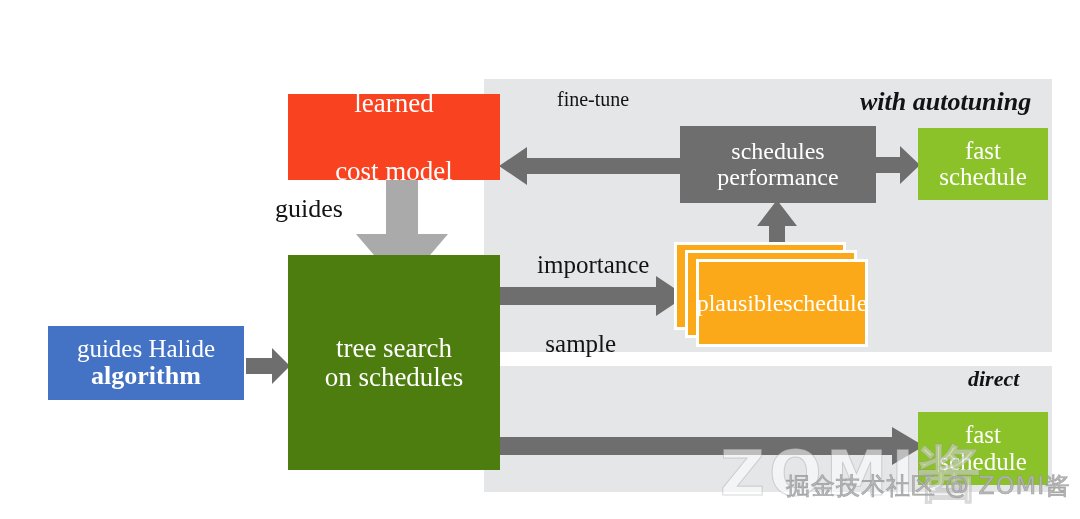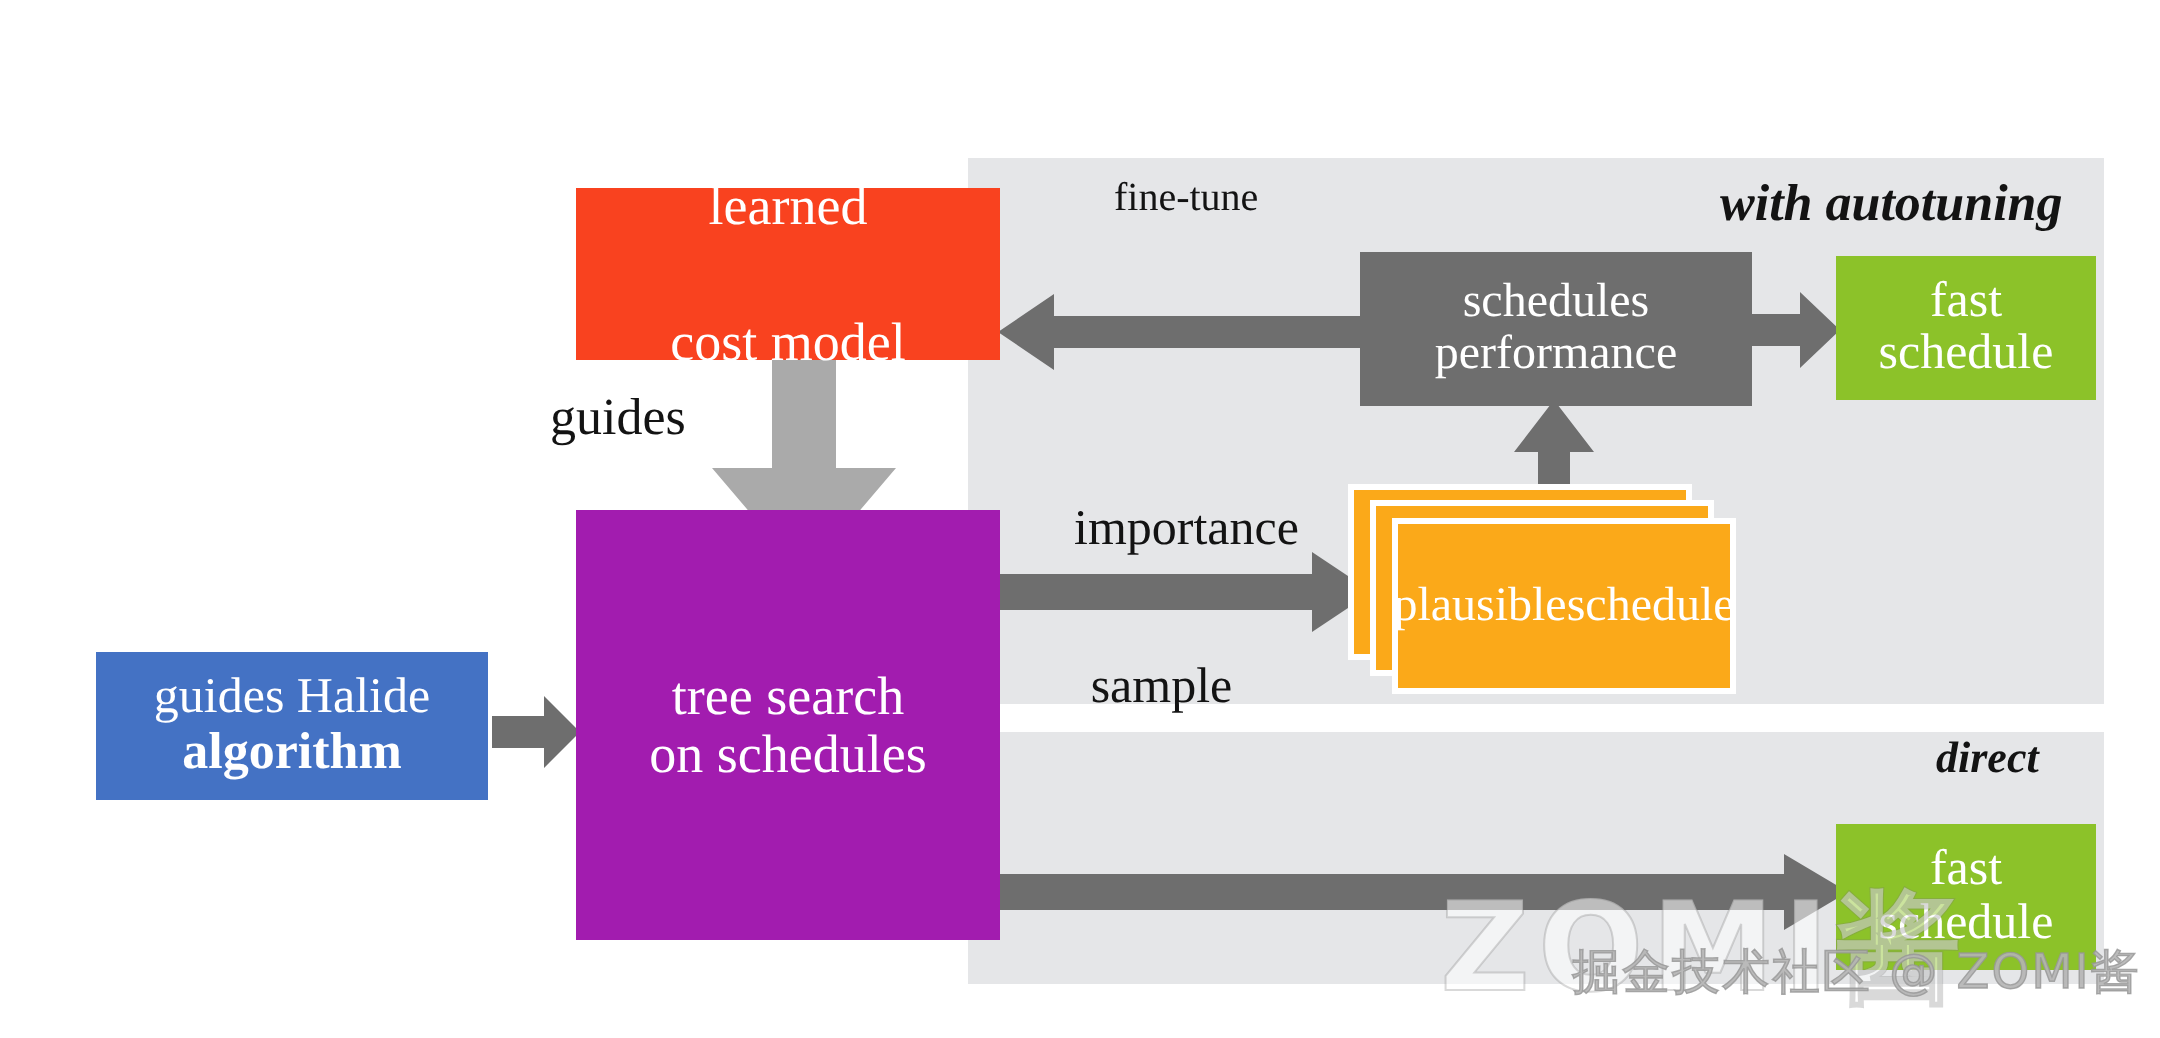--- a/index.html
+++ b/index.html
@@ -21,21 +21,21 @@
 
   
   .box{position:absolute;display:flex;flex-direction:column;
        align-items:center;justify-content:center;text-align:center;
        color:#ffffff;line-height:1.06;}
   .box span{display:block;}
 
   #box-cost-model{left:288px;top:94px;width:212px;height:86px;
       background:#f9421f;font-size:27px;gap:39px;}
   #box-tree-search{left:288px;top:255px;width:212px;height:215px;
-      background:#a21caf;font-size:27px;}
+      background:#4d7c0f;font-size:27px;}
   #box-input{left:48px;top:326px;width:196px;height:74px;
       background:#4472c4;font-size:25px;}
   #box-input .ln2{font-weight:bold;font-size:26px;}
 
   #box-benchmark{left:680px;top:126px;width:196px;height:77px;
       background:#6e6e6e;font-size:24px;}
   #box-fast-top{left:918px;top:128px;width:130px;height:72px;
       background:#8cc229;font-size:25px;}
   #box-fast-bottom{left:918px;top:412px;width:130px;height:73px;
       background:#8cc229;font-size:25px;}

